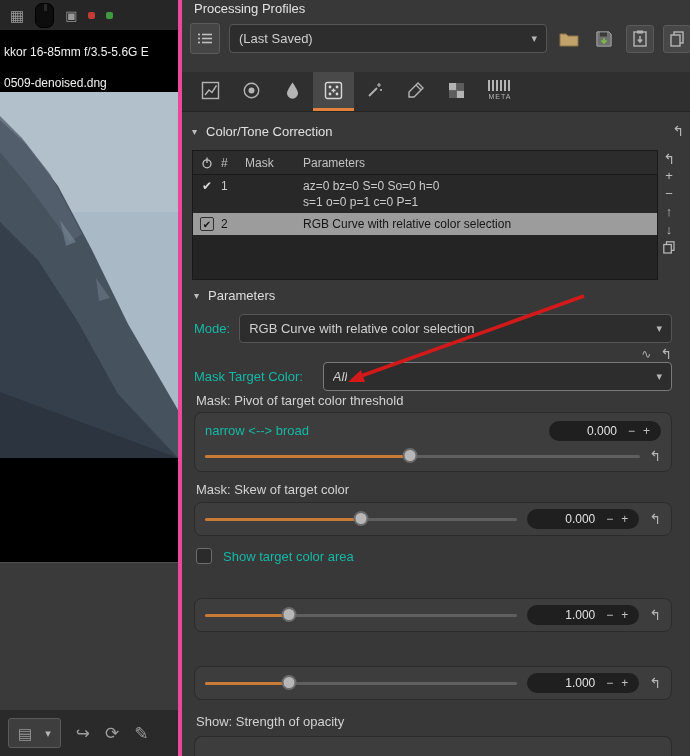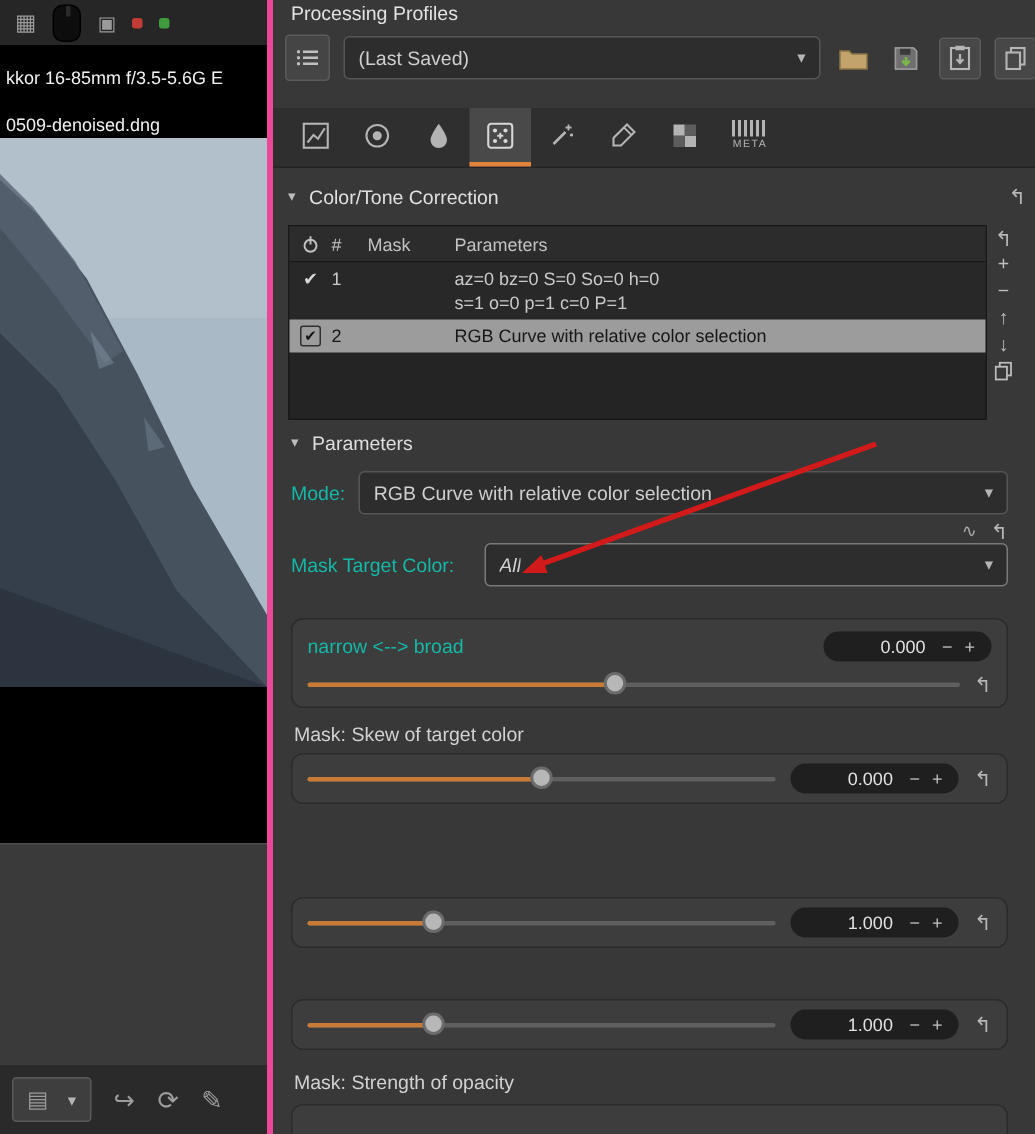--- a/index.html
+++ b/index.html
@@ -326,20 +326,21 @@
     </div>
 
     <div class="target-row">
       <span class="lbl">Mask Target Color:</span>
       <div class="dropdown grow-dd">
         <span class="ddval">All</span>
         <span class="caret">▾</span>
       </div>
     </div>
 
+    <div class="ctl-label" style="top:393px">Mask: Pivot of target color threshold</div>
     <div class="group g1">
       <div class="toprow">
         <span class="lbl">narrow &lt;--&gt; broad</span>
         <div class="pill">
           <span class="val">0.000</span>
           <span class="sbtn">−</span>
           <span class="sbtn">+</span>
         </div>
       </div>
       <div class="sliderrow">
@@ -360,20 +361,24 @@
         <div class="handle" style="left:50%"></div>
       </div>
       <div class="pill">
         <span class="val">0.000</span>
         <span class="sbtn">−</span>
         <span class="sbtn">+</span>
       </div>
       <span class="reset-icon">↰</span>
     </div>
 
+    <div class="check-row">
+      <span class="checkbox"></span>
+      <span class="lbl">Show target color area</span>
+    </div>
 
     <div class="group gs g3">
       <div class="slider">
         <div class="track"></div>
         <div class="fill" style="width:27%"></div>
         <div class="handle" style="left:27%"></div>
       </div>
       <div class="pill">
         <span class="val">1.000</span>
         <span class="sbtn">−</span>
@@ -389,21 +394,21 @@
         <div class="handle" style="left:27%"></div>
       </div>
       <div class="pill">
         <span class="val">1.000</span>
         <span class="sbtn">−</span>
         <span class="sbtn">+</span>
       </div>
       <span class="reset-icon">↰</span>
     </div>
 
-    <div class="ctl-label" style="top:714px">Mask: Strength of opacity</div>
+    <div class="ctl-label" style="top:714px">Show: Strength of opacity</div>
     <div class="group g5"></div>
   </div>
 
   <svg class="annot" width="690" height="756" viewBox="0 0 690 756">
     <line x1="584" y1="296" x2="361" y2="376" stroke="#d21a1a" stroke-width="3.6"></line>
     <polygon points="348,382 365,382 361,370" fill="#d21a1a"></polygon>
   </svg>
 
 </div>
 

